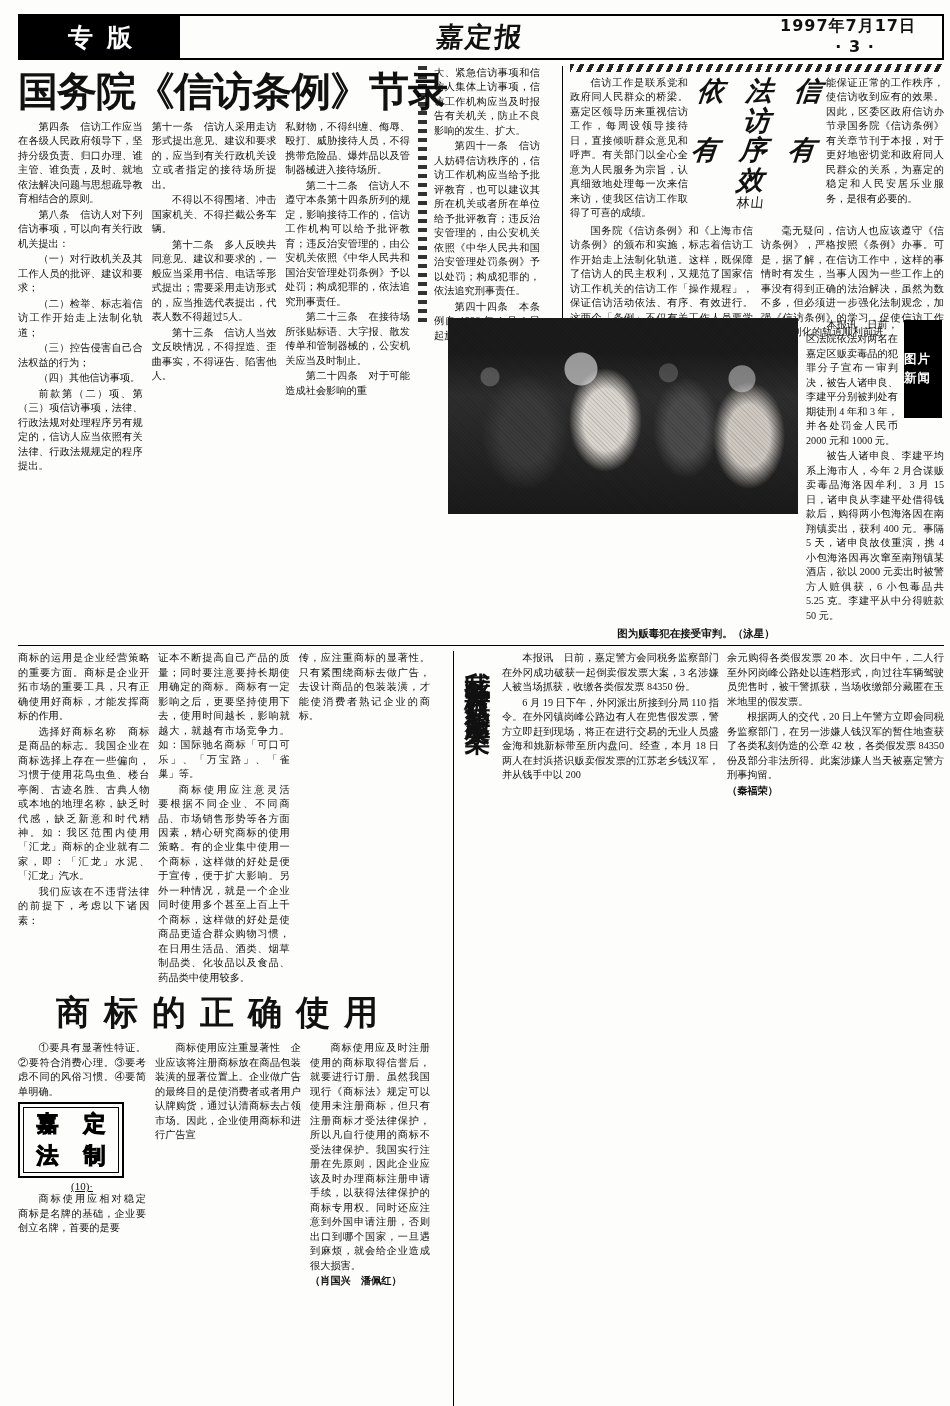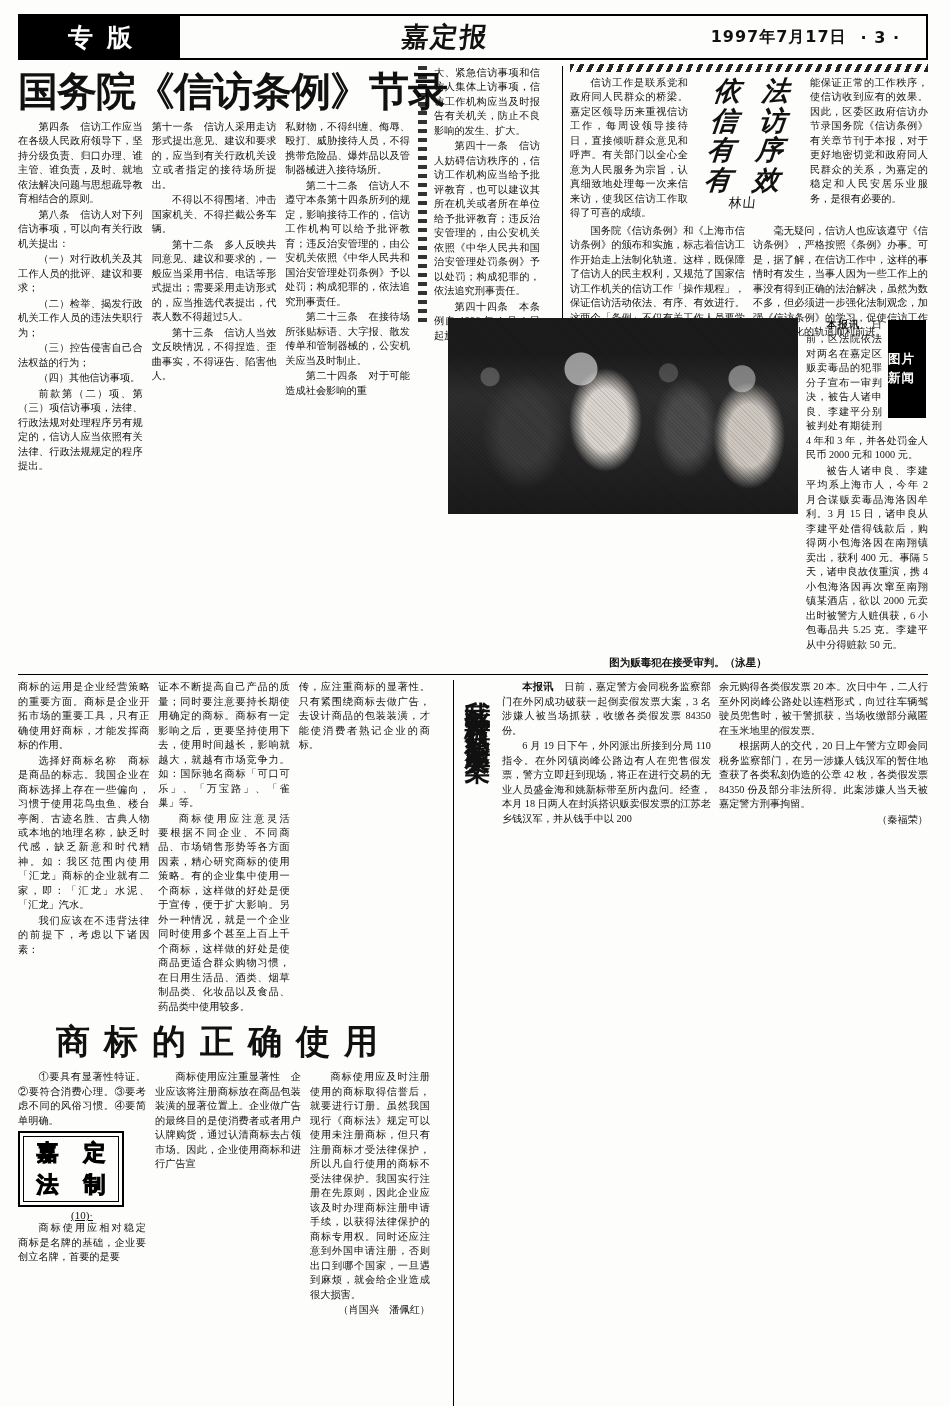--- a/index.html
+++ b/index.html
@@ -5,21 +5,21 @@
   * { box-sizing: border-box; }
   html, body { margin:0; padding:0; }
   body {
     width: 950px; height: 1406px;
     background: #fdfdfb;
     font-family: "Liberation Serif", "DejaVu Serif", serif;
     color: #111;
     overflow: hidden;
     position: relative;
   }
-  .page { position:absolute; inset:0; padding: 14px 22px 10px 18px; }
+  .page { position:absolute; inset:0; padding: 14px 6px 10px 18px; }
 
   
   .masthead {
     border: 2.5px solid #000;
     height: 46px;
     display: flex; align-items: stretch;
     position: relative;
     margin-bottom: 6px;
   }
   .mast-tag {
@@ -33,29 +33,30 @@
   .mast-name {
     flex:1; display:flex; align-items:center; justify-content:center;
     font-size: 27px; font-weight:bold; letter-spacing: 2px;
     font-family:"DejaVu Serif", serif;
     transform: skewX(-7deg);
   }
   .mast-date {
     display:flex; align-items:center; padding-right:26px;
     font-size:16px; letter-spacing:1px; font-weight:600;
     font-family:"DejaVu Sans","Liberation Sans",sans-serif;
+    flex-direction:column;
   }
   .mast-date .pg { margin-left:14px; }
 
   
   .col-text { font-size: 10.2px; line-height: 1.42; text-align: justify; }
   .col-text p { margin: 0 0 1px 0; text-indent: 2em; }
   .col-text p.noind { text-indent: 0; }
-  .bold-lead { font-weight: bold; }
-  .byline { text-align: right; margin-top:2px; }
+  .bold-lead { font-weight: normal; }
+  .byline { margin-top:2px;font-weight:bold; }
 
   .rule { border-top: 1.6px solid #000; }
   .vrule { border-left: 1px solid #000; margin-left: 15px; }
 
   .dotted-band {
     height: 8px;
     background: repeating-linear-gradient(115deg,#000 0 4px,transparent 4px 9px);
     opacity:.85;
   }
   .dash-border-v {
@@ -166,21 +167,21 @@
 
   <div class="top">
 
     <div class="top-left">
       <div class="head-main">国务院《信访条例》节录</div>
       <div class="three-col">
         <div class="col-text">
           <p>第四条　信访工作应当在各级人民政府领导下，坚持分级负责、归口办理、谁主管、谁负责，及时、就地依法解决问题与思想疏导教育相结合的原则。</p>
           <p>第八条　信访人对下列信访事项，可以向有关行政机关提出：</p>
           <p>（一）对行政机关及其工作人员的批评、建议和要求；</p>
-          <p>（二）检举、揭发行政机关工作人员的违法失职行为；</p>
+          <p>（二）检举、标志着信访工作开始走上法制化轨道；</p>
           <p>（三）控告侵害自己合法权益的行为；</p>
           <p>（四）其他信访事项。</p>
           <p>前款第（二）项、第（三）项信访事项，法律、行政法规对处理程序另有规定的，信访人应当依照有关法律、行政法规规定的程序提出。</p>
         </div>
         <div class="col-text">
           <p class="noind">第十一条　信访人采用走访形式提出意见、建议和要求的，应当到有关行政机关设立或者指定的接待场所提出。</p>
           <p>不得以不得围堵、冲击国家机关、不得拦截公务车辆。</p>
           <p>第十二条　多人反映共同意见、建议和要求的，一般应当采用书信、电话等形式提出；需要采用走访形式的，应当推选代表提出，代表人数不得超过5人。</p>
           <p>第十三条　信访人当效文反映情况，不得捏造、歪曲事实，不得诬告、陷害他人。</p>
         </div>

